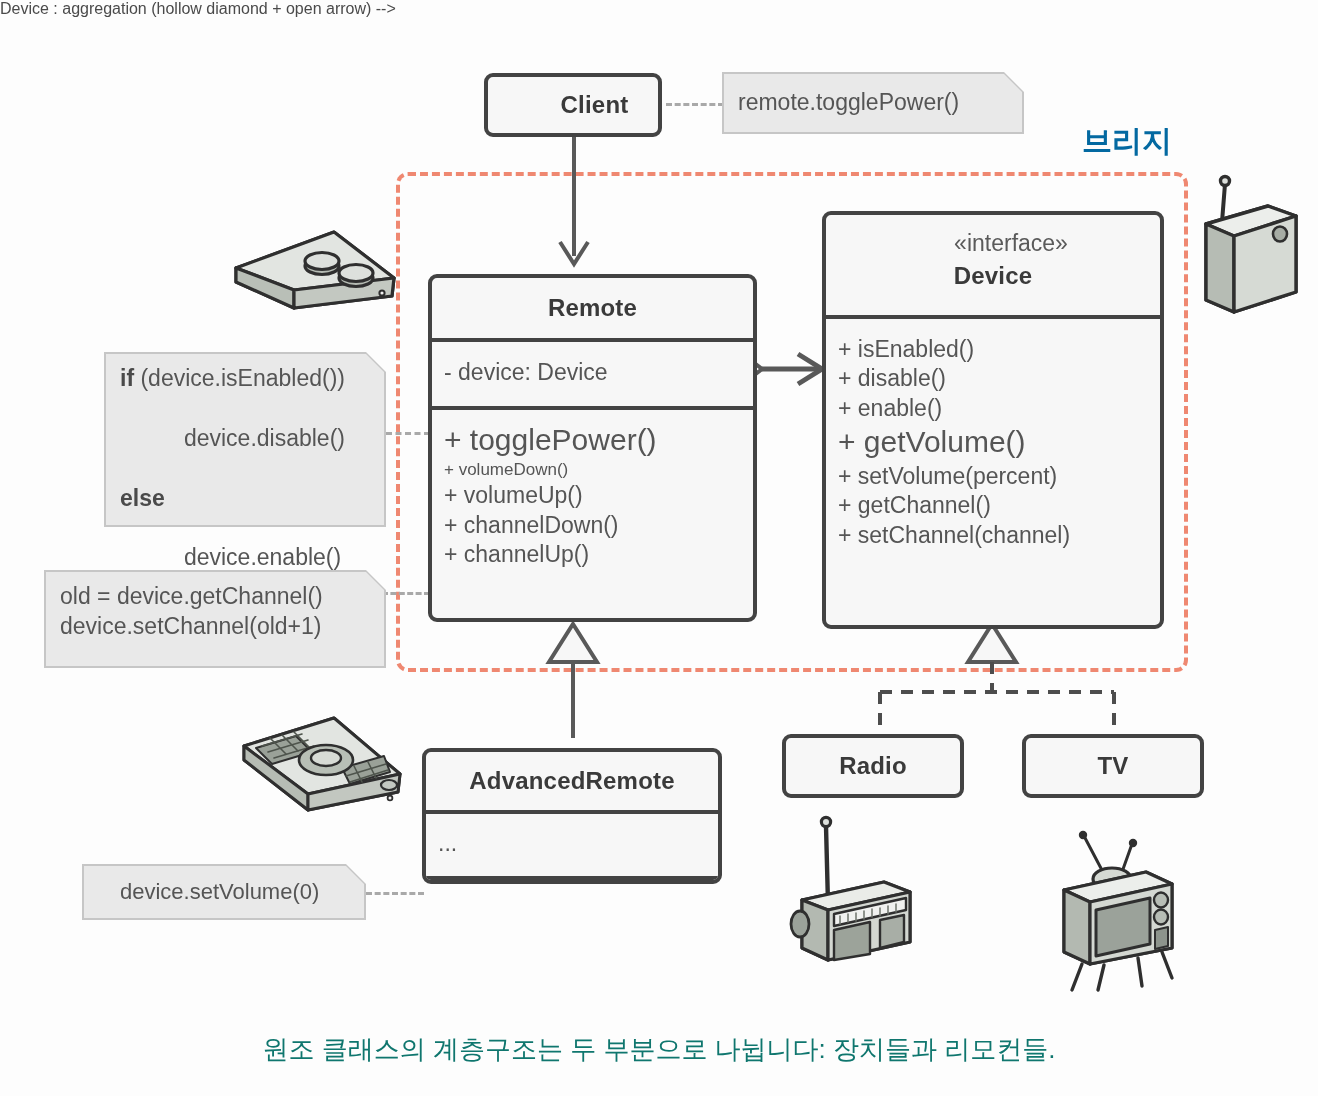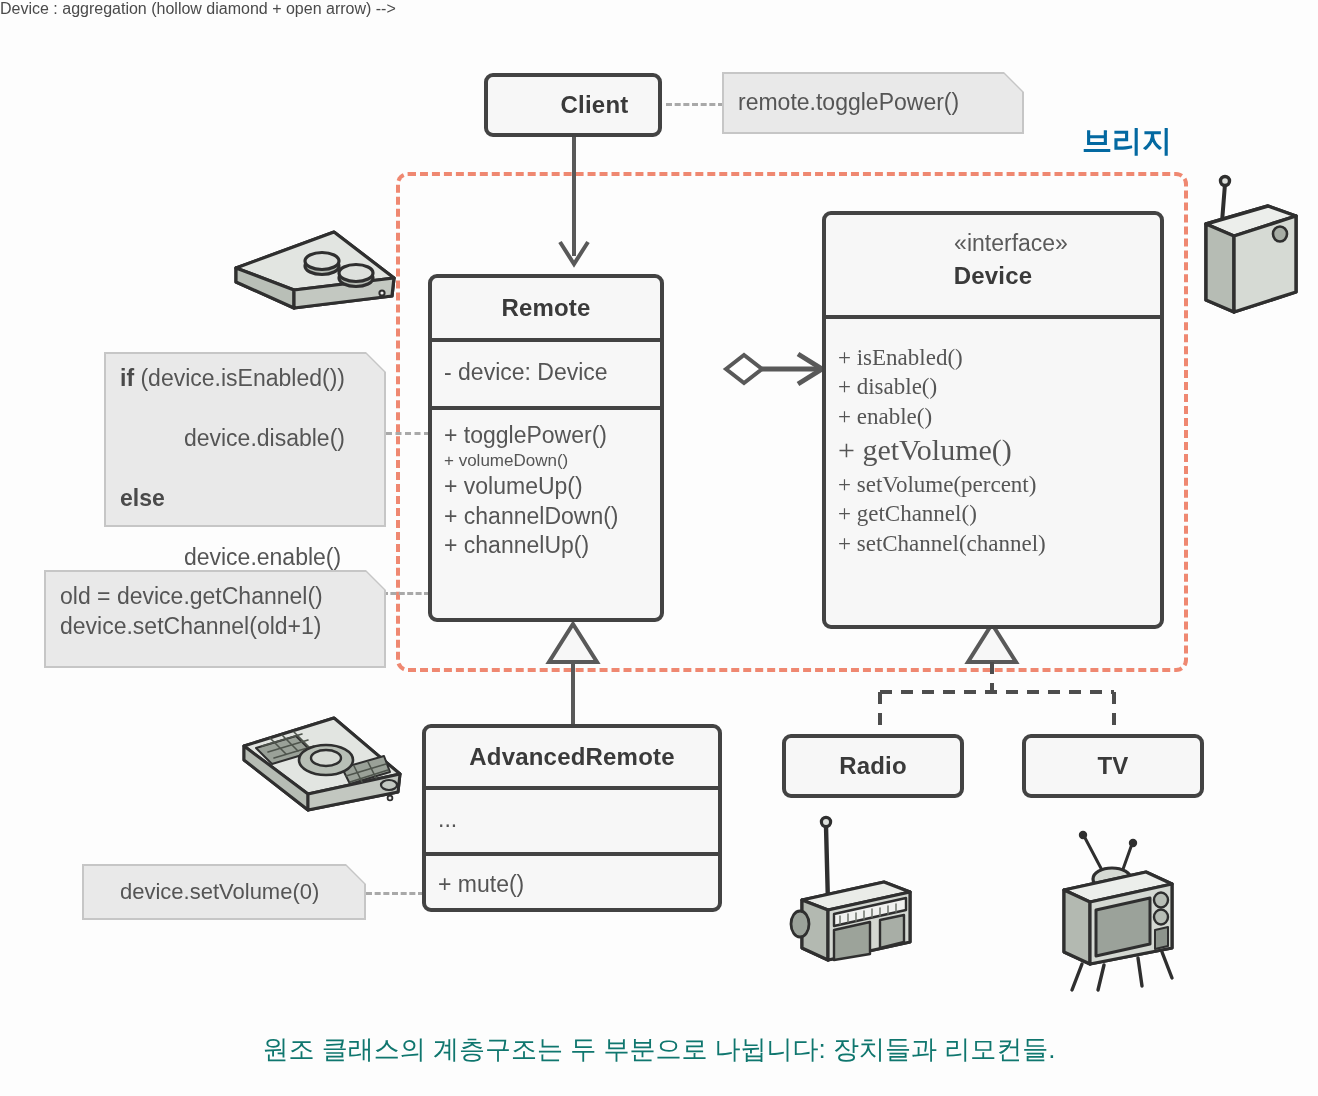--- a/index.html
+++ b/index.html
@@ -254,56 +254,56 @@
   </svg>
 
   
 
   
   <div class="uml-box" style="left:484px; top:73px; width:178px; height:64px;">
     <div class="uml-title" style="font-size:24px; line-height:56px;margin-left:43px;">Client</div>
   </div>
 
   
-  <div class="uml-box" style="left:428px; top:274px; width:236px; height:348px;">
+  <div class="uml-box" style="left:428px; top:274px; width:329px; height:348px;">
     <div class="uml-title" style="font-size:24px; line-height:60px;">Remote</div>
     <div class="uml-sep"></div>
     <div class="uml-compartment" style="height:64px; display:flex; align-items:center;">
       <div class="uml-member" style="font-size:23px;">- device: Device</div>
     </div>
     <div class="uml-sep"></div>
     <div class="uml-compartment" style="padding-top:11px;">
-      <div class="uml-member" style="font-size:23px;">+ togglePower()</div>
+      <div class="uml-member" style="font-size:30px;">+ togglePower()</div>
       <div class="uml-member" style="font-size:17px;">+ volumeDown()</div>
       <div class="uml-member" style="font-size:23px;">+ volumeUp()</div>
       <div class="uml-member" style="font-size:23px;">+ channelDown()</div>
       <div class="uml-member" style="font-size:23px;">+ channelUp()</div>
     </div>
   </div>
 
   
   <div class="uml-box" style="left:822px; top:211px; width:342px; height:418px;">
     <div style="padding-top:12px; height:100px; box-sizing:border-box;">
       <div class="uml-stereo" style="font-size:23px; line-height:32px;margin-left:36px;">«interface»</div>
       <div class="uml-title" style="font-size:24px; line-height:34px;">Device</div>
     </div>
     <div class="uml-sep"></div>
-    <div class="uml-compartment" style="padding-top:24px;font-family:Liberation Serif, serif;">
+    <div class="uml-compartment" style="padding-top:16px;">
       <div class="uml-member" style="font-size:23px;">+ isEnabled()</div>
       <div class="uml-member" style="font-size:23px;">+ disable()</div>
       <div class="uml-member" style="font-size:23px;">+ enable()</div>
       <div class="uml-member" style="font-size:30px;">+ getVolume()</div>
       <div class="uml-member" style="font-size:23px;">+ setVolume(percent)</div>
       <div class="uml-member" style="font-size:23px;">+ getChannel()</div>
       <div class="uml-member" style="font-size:23px;">+ setChannel(channel)</div>
     </div>
   </div>
 
   
-  <div class="uml-box" style="left:422px; top:724px; width:300px; height:188px;">
+  <div class="uml-box" style="left:422px; top:748px; width:300px; height:136px;">
     <div class="uml-title" style="font-size:24px; line-height:58px;">AdvancedRemote</div>
     <div class="uml-sep"></div>
     <div class="uml-compartment" style="height:62px; display:flex; align-items:center;">
       <div class="uml-member" style="font-size:23px;">...</div>
     </div>
     <div class="uml-sep"></div>
     <div class="uml-compartment" style="height:60px; display:flex; align-items:center;">
       <div class="uml-member" style="font-size:23px;">+ mute()</div>
     </div>
   </div>

